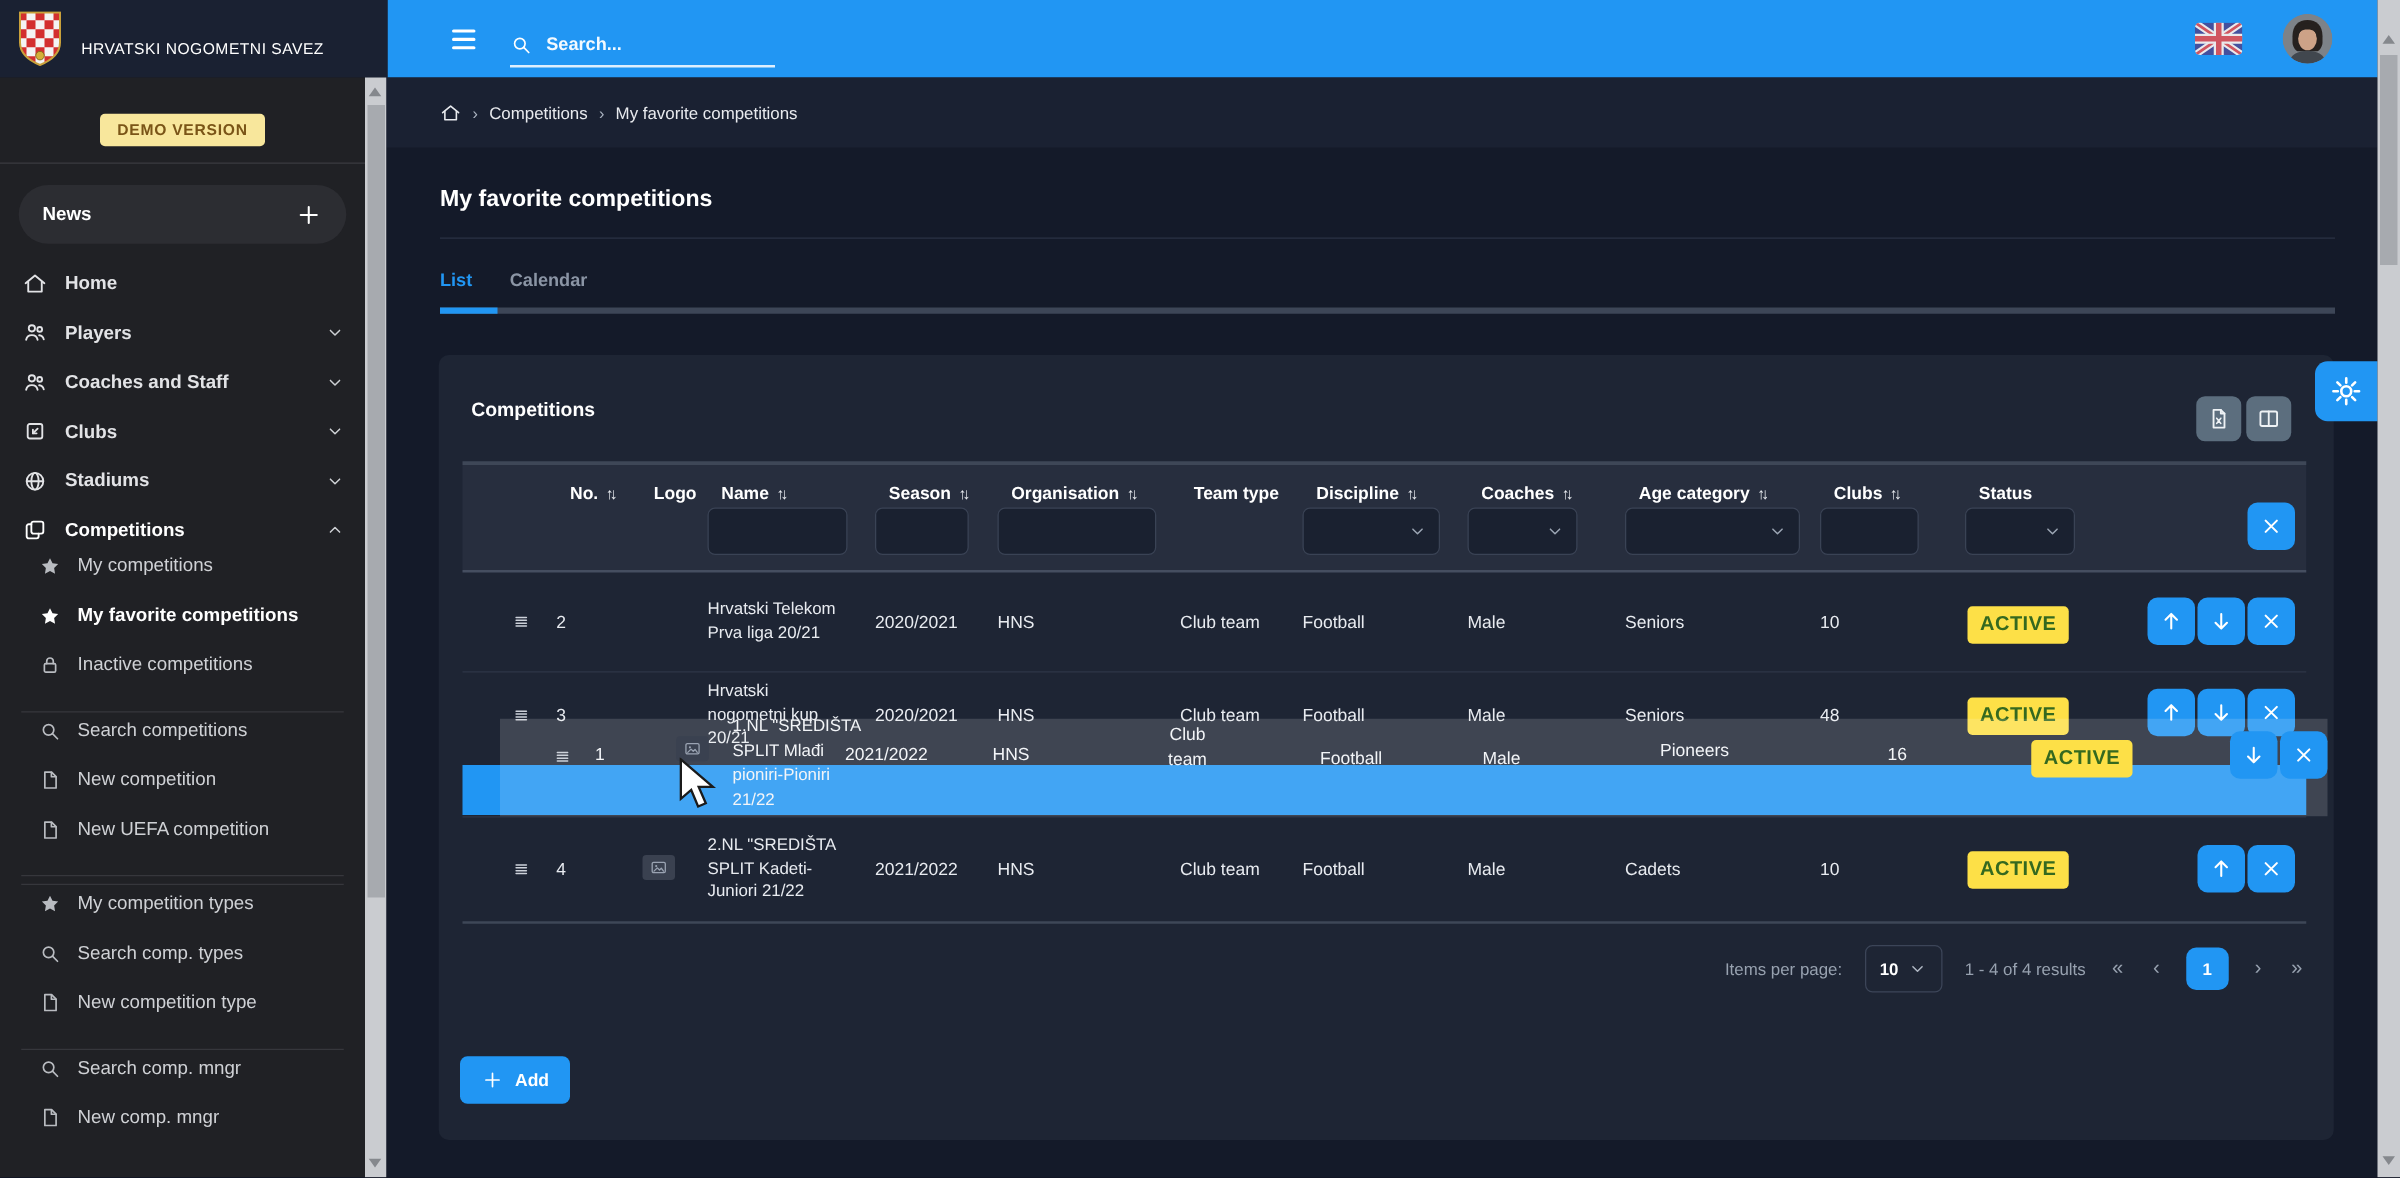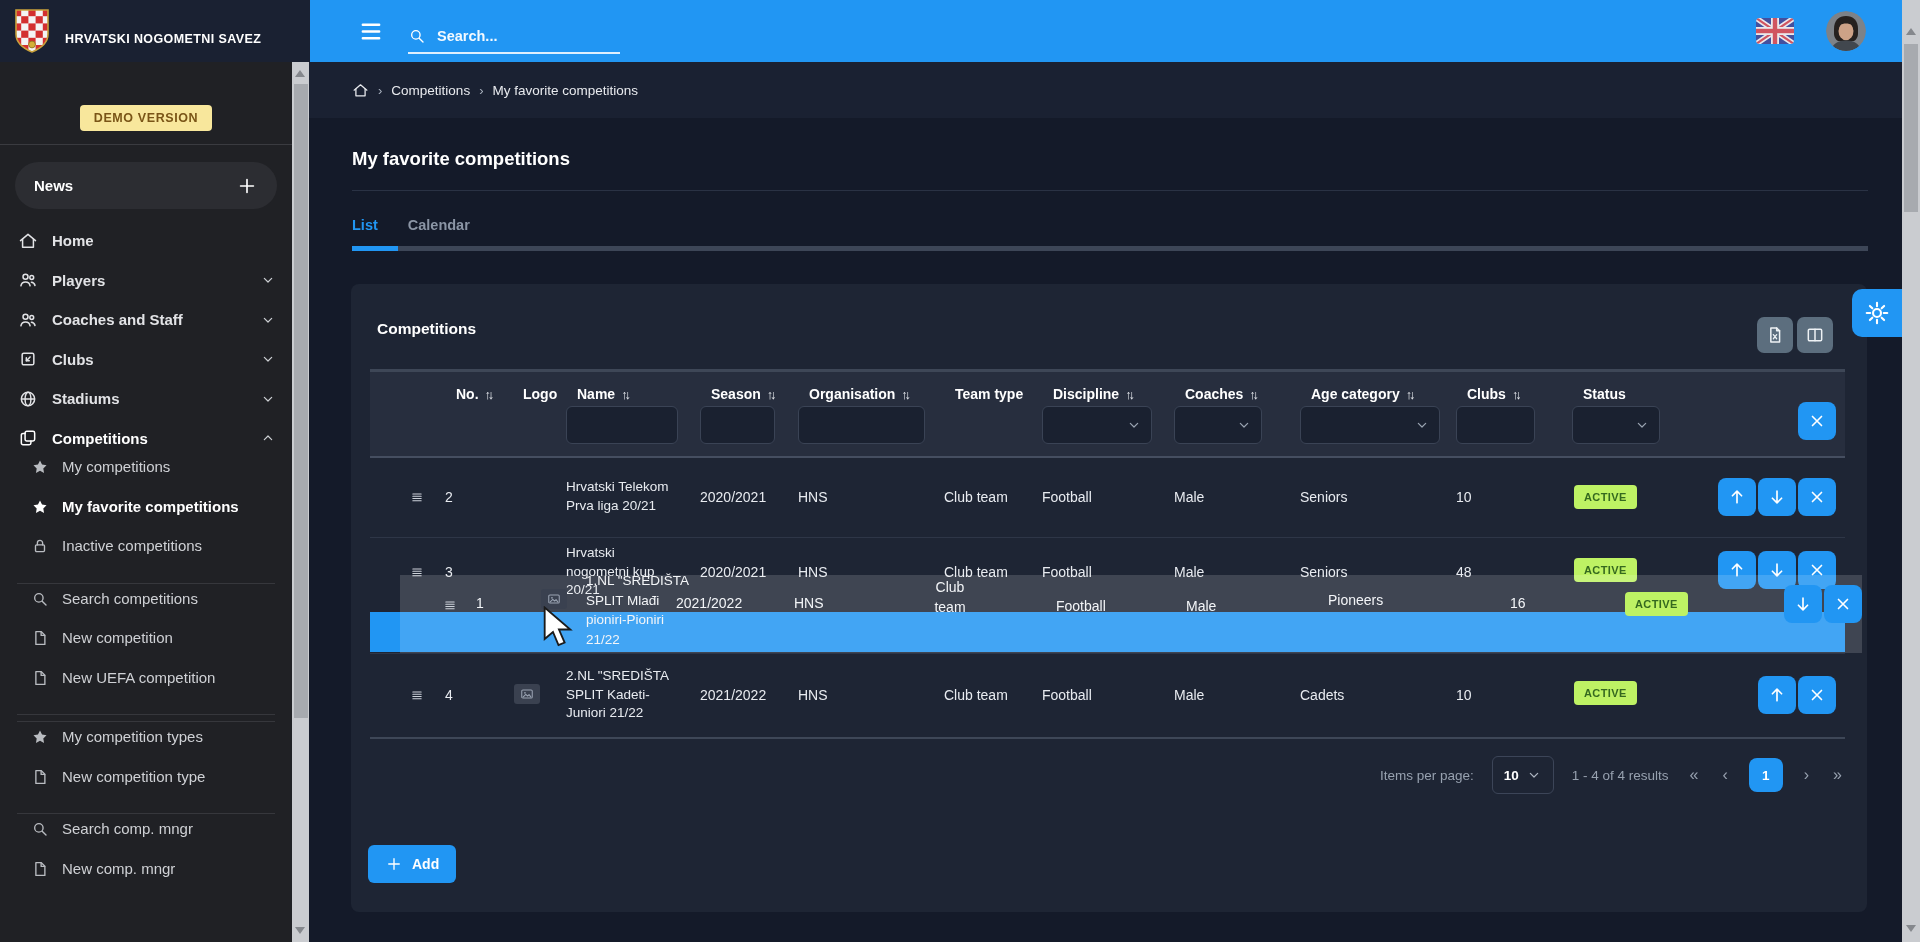--- a/index.html
+++ b/index.html
@@ -7,31 +7,31 @@
        font-family:"Liberation Sans","DejaVu Sans",sans-serif;background:#141a29;}
   .ab{position:absolute;}
   .icon{display:inline-flex;align-items:center;justify-content:center;flex:none;}
   .icon svg{width:100%;height:100%;display:block;}
   .i14{width:14px;height:14px}.i16{width:16px;height:16px}.i17{width:17px;height:17px}
   .i18{width:18px;height:18px}.i20{width:20px;height:20px}.i22{width:22px;height:22px}
   .i28{width:28px;height:28px}
 
   
   .brand{left:0;top:0;width:310px;height:62px;background:#1a2132;display:flex;align-items:center;gap:15px;padding-left:14px;box-sizing:border-box;}
-  .brand-name{color:#fff;font-size:12.5px;font-weight:bold;letter-spacing:.4px;margin-top:16px;}
+  .brand-name{color:#fff;font-size:12.5px;font-weight:normal;letter-spacing:.4px;margin-top:16px;}
   .topbar{left:310px;top:0;width:1592px;height:62px;background:#2196f3;}
   .search-wrap{left:408px;top:20px;width:212px;height:32px;border-bottom:2px solid rgba(255,255,255,.85);display:flex;align-items:center;gap:9px;color:#fff;}
   .search-wrap input{background:transparent;border:none;outline:none;color:#fff;font-size:14.5px;width:160px;font-family:inherit;}
   .search-wrap input::placeholder{color:rgba(255,255,255,.95);font-weight:bold;}
   .flag-wrap{left:1756px;top:18px;width:38px;height:26px;border-radius:4px;overflow:hidden;}
   .avatar{left:1826px;top:11px;width:40px;height:40px;border-radius:50%;overflow:hidden;}
 
   
   .sidebar{left:0;top:62px;width:292px;height:880px;background:#202125;color:#dadbdd;overflow:hidden;}
-  .demo-badge{margin:43px auto 0;width:fit-content;background:#f8e79c;color:#7a5517;font-size:12.5px;font-weight:bold;padding:6px 14px;border-radius:4px;letter-spacing:.6px;}
+  .demo-badge{margin:29px auto 0;width:fit-content;background:#f8e79c;color:#7a5517;font-size:12.5px;font-weight:bold;padding:6px 14px;border-radius:4px;letter-spacing:.6px;}
   .sb-divider{height:1px;background:#3a3b40;margin-top:13px;}
   .news-pill{margin:17px 15px 0;height:47px;background:#2c2d32;border-radius:24px;display:flex;align-items:center;justify-content:space-between;padding:0 19px;cursor:pointer;}
   .news-label{font-weight:bold;font-size:15px;color:#fff;}
   .nav{margin-top:12px;}
   .nav-item{height:39.5px;display:flex;align-items:center;gap:14px;padding-left:18px;font-size:15px;font-weight:bold;color:#e2e3e6;cursor:pointer;}
   .nav-item .chev{margin-left:auto;margin-right:16px;color:#cdd0d4;}
   .nav-item.active{color:#fff;}
   .sub-item{height:39.5px;display:flex;gap:13px;padding-left:31px;font-size:15px;color:#cfd1d5;cursor:pointer;}
   .sub-item .icon{color:#b9bcc1;}
   .sub-item.active{font-weight:bold;color:#fff;}
@@ -56,21 +56,21 @@
   .tool-btn{width:36px;height:36px;border-radius:7px;background:#5c6e7e;color:#eef2f5;display:flex;align-items:center;justify-content:center;cursor:pointer;}
   .hline{background:#2e3647;}
   .th{color:#fff;font-weight:bold;font-size:14px;display:flex;gap:6px;align-items:baseline;padding-left:11px;}
   .sort{font-size:12.5px;letter-spacing:-3px;font-weight:normal;color:#e9ecf1;padding-right:3px;}
   .filter{background:#1a2130;border:1px solid #3a4355;border-radius:6px;height:38px;box-sizing:border-box;}
   input.filter{padding:0 8px;color:#e8ebf0;font-size:14px;font-family:inherit;outline:none;}
   .sel{display:flex;align-items:center;justify-content:flex-end;padding-right:9px;color:#9aa4b2;cursor:pointer;}
   .cell{color:#e8ebf0;font-size:14px;white-space:nowrap;}
   .namec{width:110px;font-size:13.5px;line-height:18.5px;white-space:normal;}
   .grip{color:#cdd2da;}
-  .badge{background:#bef264;color:#35691f;font-size:11px;font-weight:bold;padding:6px 10px;border-radius:4px;letter-spacing:.4px;}
+  .badge{background:#fde047;color:#35691f;font-size:16px;font-weight:bold;padding:6px 10px;border-radius:4px;letter-spacing:.4px;}
   .abtn{width:38px;height:38px;border-radius:8px;background:#2196f3;color:#fff;display:flex;align-items:center;justify-content:center;cursor:pointer;}
   .logo-ph{width:26px;height:20px;border-radius:3px;background:#3a4150;color:#9aa3b2;display:flex;align-items:center;justify-content:center;}
 
   
   .pag{right:75px;top:753px;height:44px;display:flex;align-items:center;gap:18px;color:#97a1af;font-size:13.5px;}
   .pp-select{width:62px;height:38px;border:1px solid #3c4558;border-radius:6px;display:flex;align-items:center;justify-content:center;gap:7px;color:#fff;font-weight:bold;cursor:pointer;box-sizing:border-box;}
   .pg-nav{font-size:16px;cursor:pointer;padding:0 3px;}
   .pg-cur{width:34px;height:34px;border-radius:8px;background:#2196f3;color:#fff;font-weight:bold;display:flex;align-items:center;justify-content:center;font-size:13.5px;cursor:pointer;}
   .add-btn{left:368px;top:845px;height:38px;border-radius:6px;background:#2196f3;color:#fff;font-weight:bold;font-size:14px;display:inline-flex;align-items:center;gap:9px;padding:0 17px;cursor:pointer;}
 
@@ -328,20 +328,29 @@
         <span class="icon i18">
             <svg viewBox="0 0 24 24">
               <path d="M12 3.4l2.7 5.4 6 .9-4.3 4.2 1 6-5.4-2.8-5.4 2.8 1-6L3.3 9.7l6-.9z" fill="currentColor"></path>
             </svg>
           </span>
         <span>My competition types</span>
       </div>
       <div class="sub-item">
         <span class="icon i18">
             <svg viewBox="0 0 24 24" fill="none" stroke="currentColor" stroke-width="1.8" stroke-linecap="round" stroke-linejoin="round">
+              <circle cx="10.5" cy="10.5" r="5.6"></circle>
+              <path d="M14.9 14.9 20 20"></path>
+            </svg>
+          </span>
+        <span>Search comp. types</span>
+      </div>
+      <div class="sub-item">
+        <span class="icon i18">
+            <svg viewBox="0 0 24 24" fill="none" stroke="currentColor" stroke-width="1.8" stroke-linecap="round" stroke-linejoin="round">
               <path d="M6.5 3.5h7.2l4.8 4.8v12.2h-12z"></path>
               <path d="M13.5 3.8v4.7h4.7"></path>
             </svg>
           </span>
         <span>New competition type</span>
       </div>
       <div class="sub-divider"></div>
       <div class="sub-item">
         <span class="icon i18">
             <svg viewBox="0 0 24 24" fill="none" stroke="currentColor" stroke-width="1.8" stroke-linecap="round" stroke-linejoin="round">

